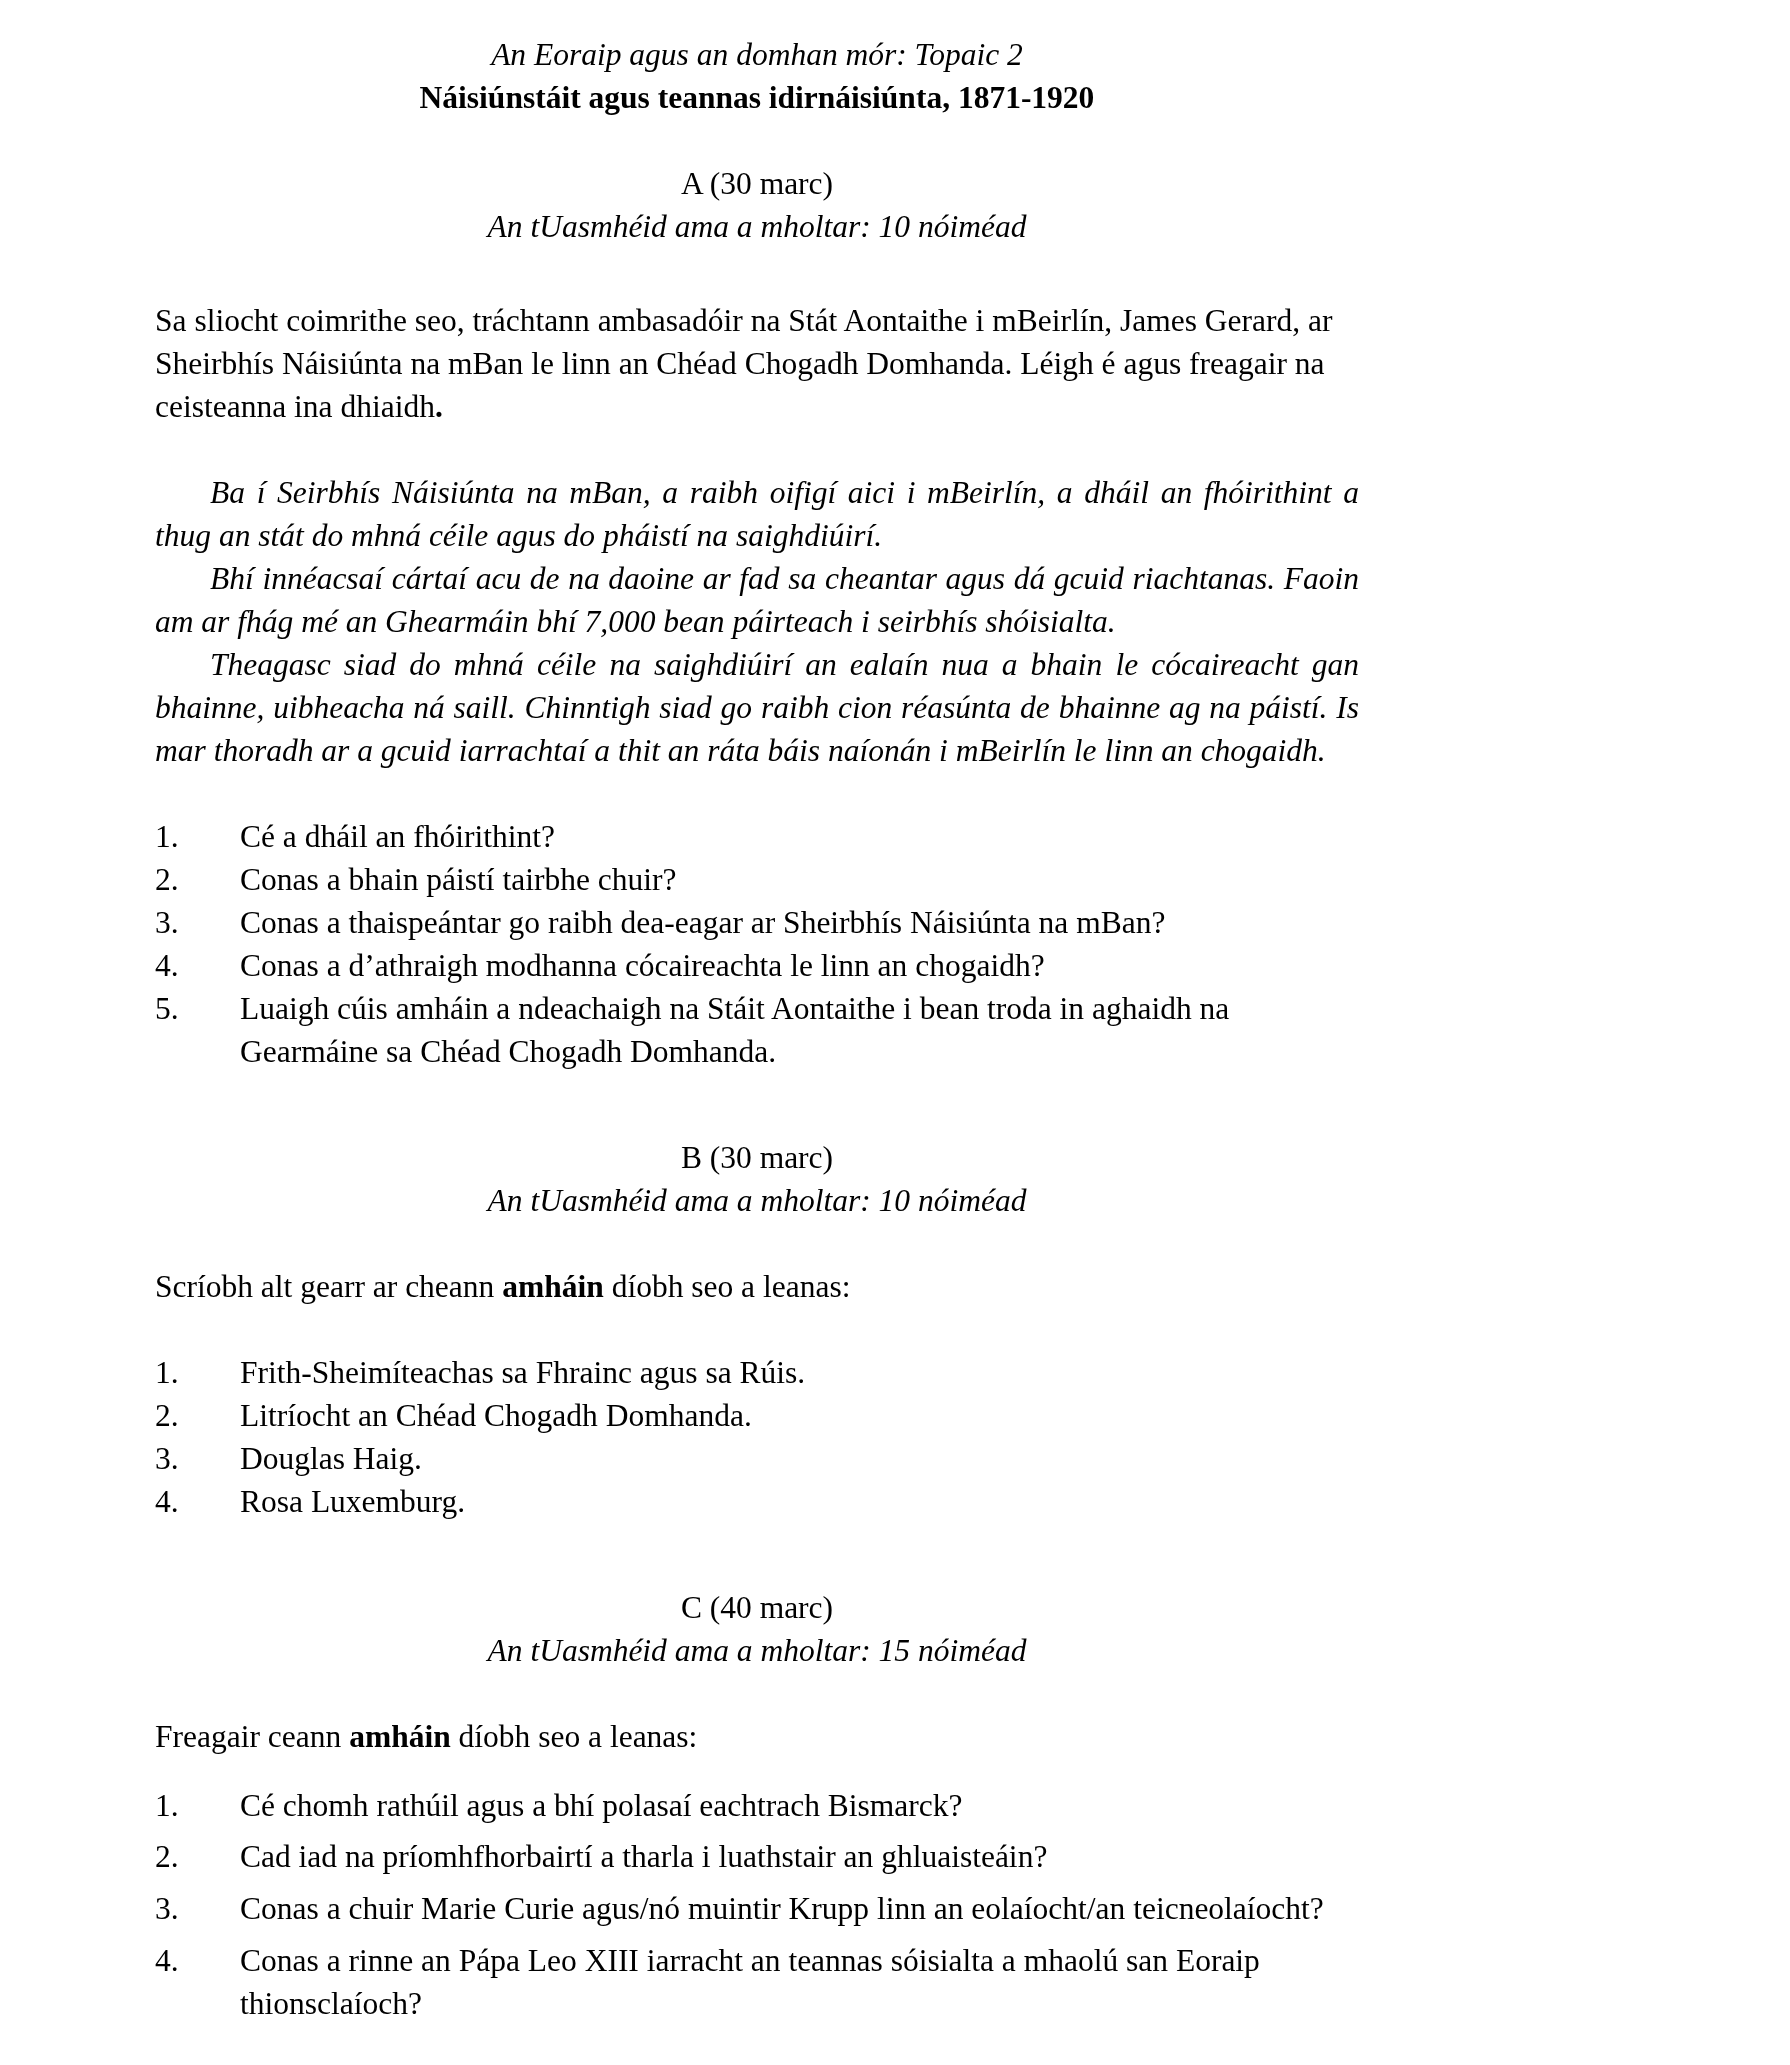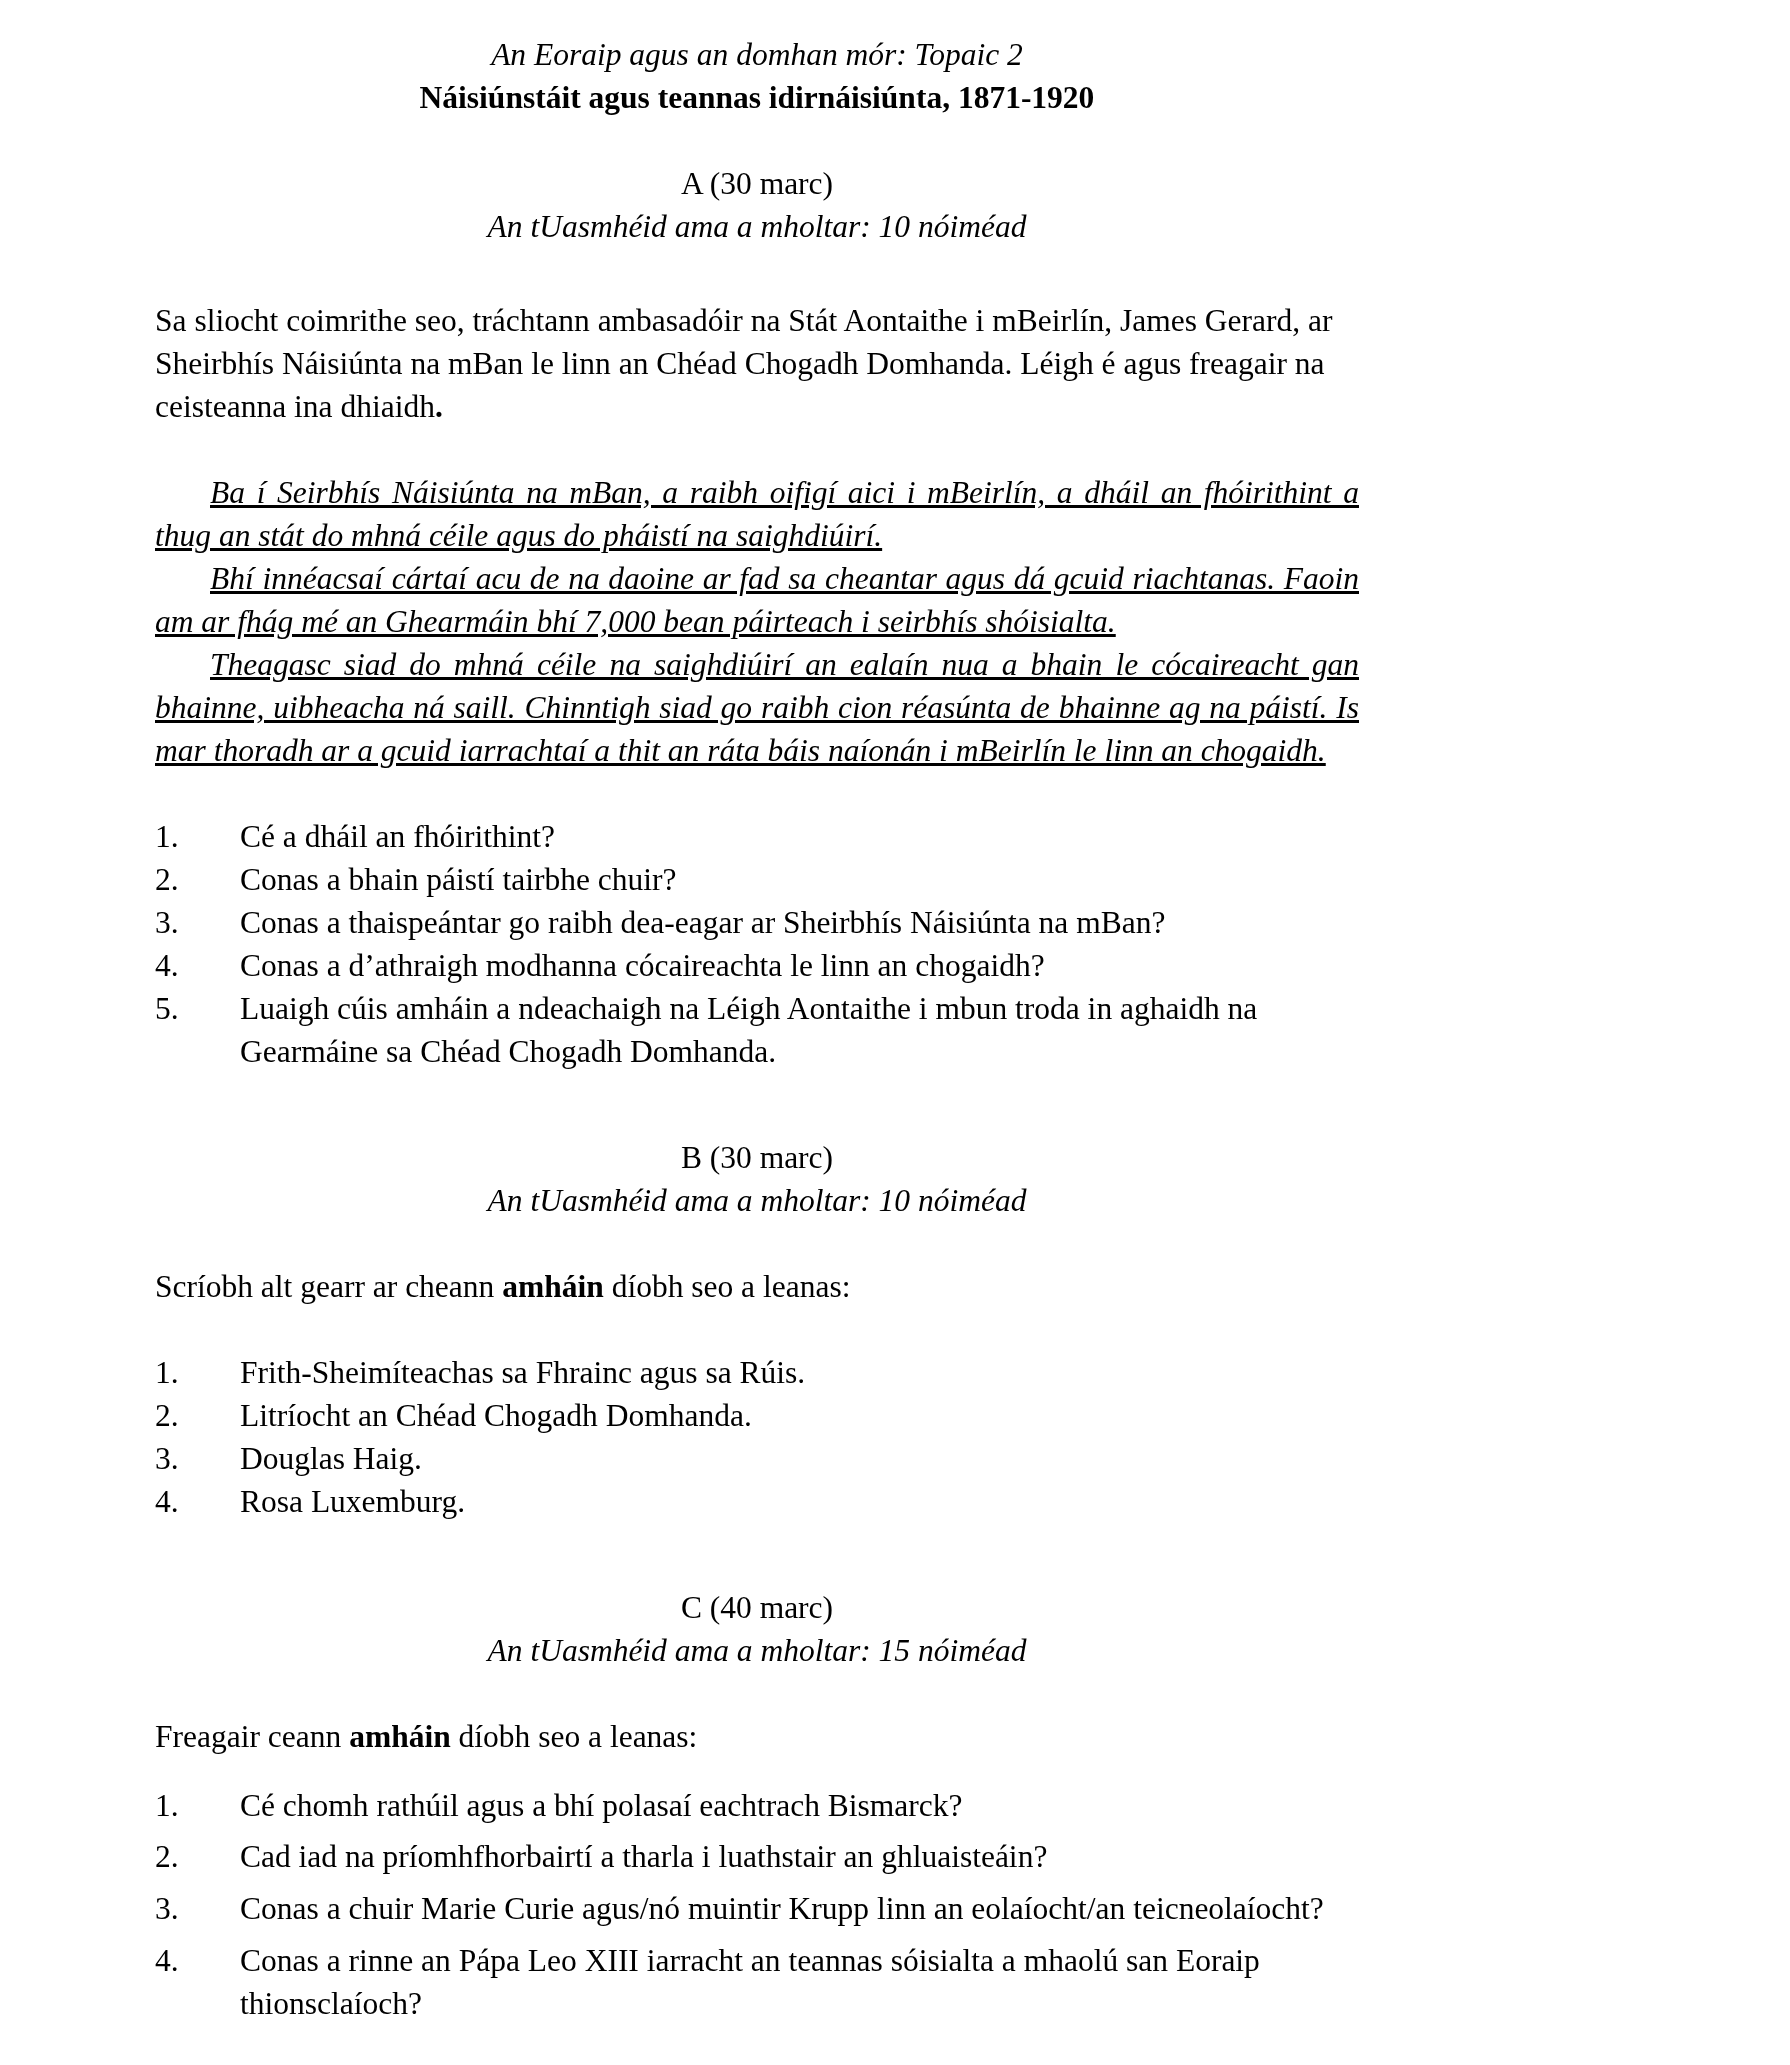--- a/index.html
+++ b/index.html
@@ -23,21 +23,21 @@
     padding: 33px 103px 9.9px 155px;
   }
   .center { text-align: center; }
   .italic { font-style: italic; }
   .bold   { font-weight: bold; }
 
   .sec-head   { margin-top: 43px; }
   .sec-head-far { margin-top: 63px; }
 
   .intro   { margin: 51px 0 0 0; }
-  .extract { margin: 43px 0 0 0; text-decoration: underline; }
+  .extract { margin: 43px 0 0 0; }
   .extract p {
     margin: 0;
     text-indent: 55px;
     text-align: justify;
     font-style: italic;
   }
   .source { margin: 43px 0 0 0; }
   .prompt { margin: 43px 0 0 0; }
 
   .qlist { margin: 43px 0 0 0; padding: 0; list-style: none; }
@@ -82,21 +82,21 @@
     <div class="qrow">
       <span class="qnum">3.</span>
       <span class="qtext">Conas a thaispeántar go raibh dea-eagar ar Sheirbhís Náisiúnta na mBan?</span>
     </div>
     <div class="qrow">
       <span class="qnum">4.</span>
       <span class="qtext">Conas a d’athraigh modhanna cócaireachta le linn an chogaidh?</span>
     </div>
     <div class="qrow">
       <span class="qnum">5.</span>
-      <span class="qtext">Luaigh cúis amháin a ndeachaigh na Léigh Aontaithe i mbun troda in aghaidh na Gearmáine sa Chéad Chogadh Domhanda.</span>
+      <span class="qtext">Luaigh cúis amháin a ndeachaigh na Stáit Aontaithe i bean troda in aghaidh na Gearmáine sa Chéad Chogadh Domhanda.</span>
     </div>
   </div>
 
   <div class="sec-head sec-head-far">
     <div class="center">B (30 marc)</div>
     <div class="center italic">An tUasmhéid ama a mholtar: 10 nóiméad</div>
   </div>
 
   <p class="prompt"><span>Scríobh alt gearr ar cheann </span><span class="bold">amháin</span><span> díobh seo a leanas:</span></p>
 

